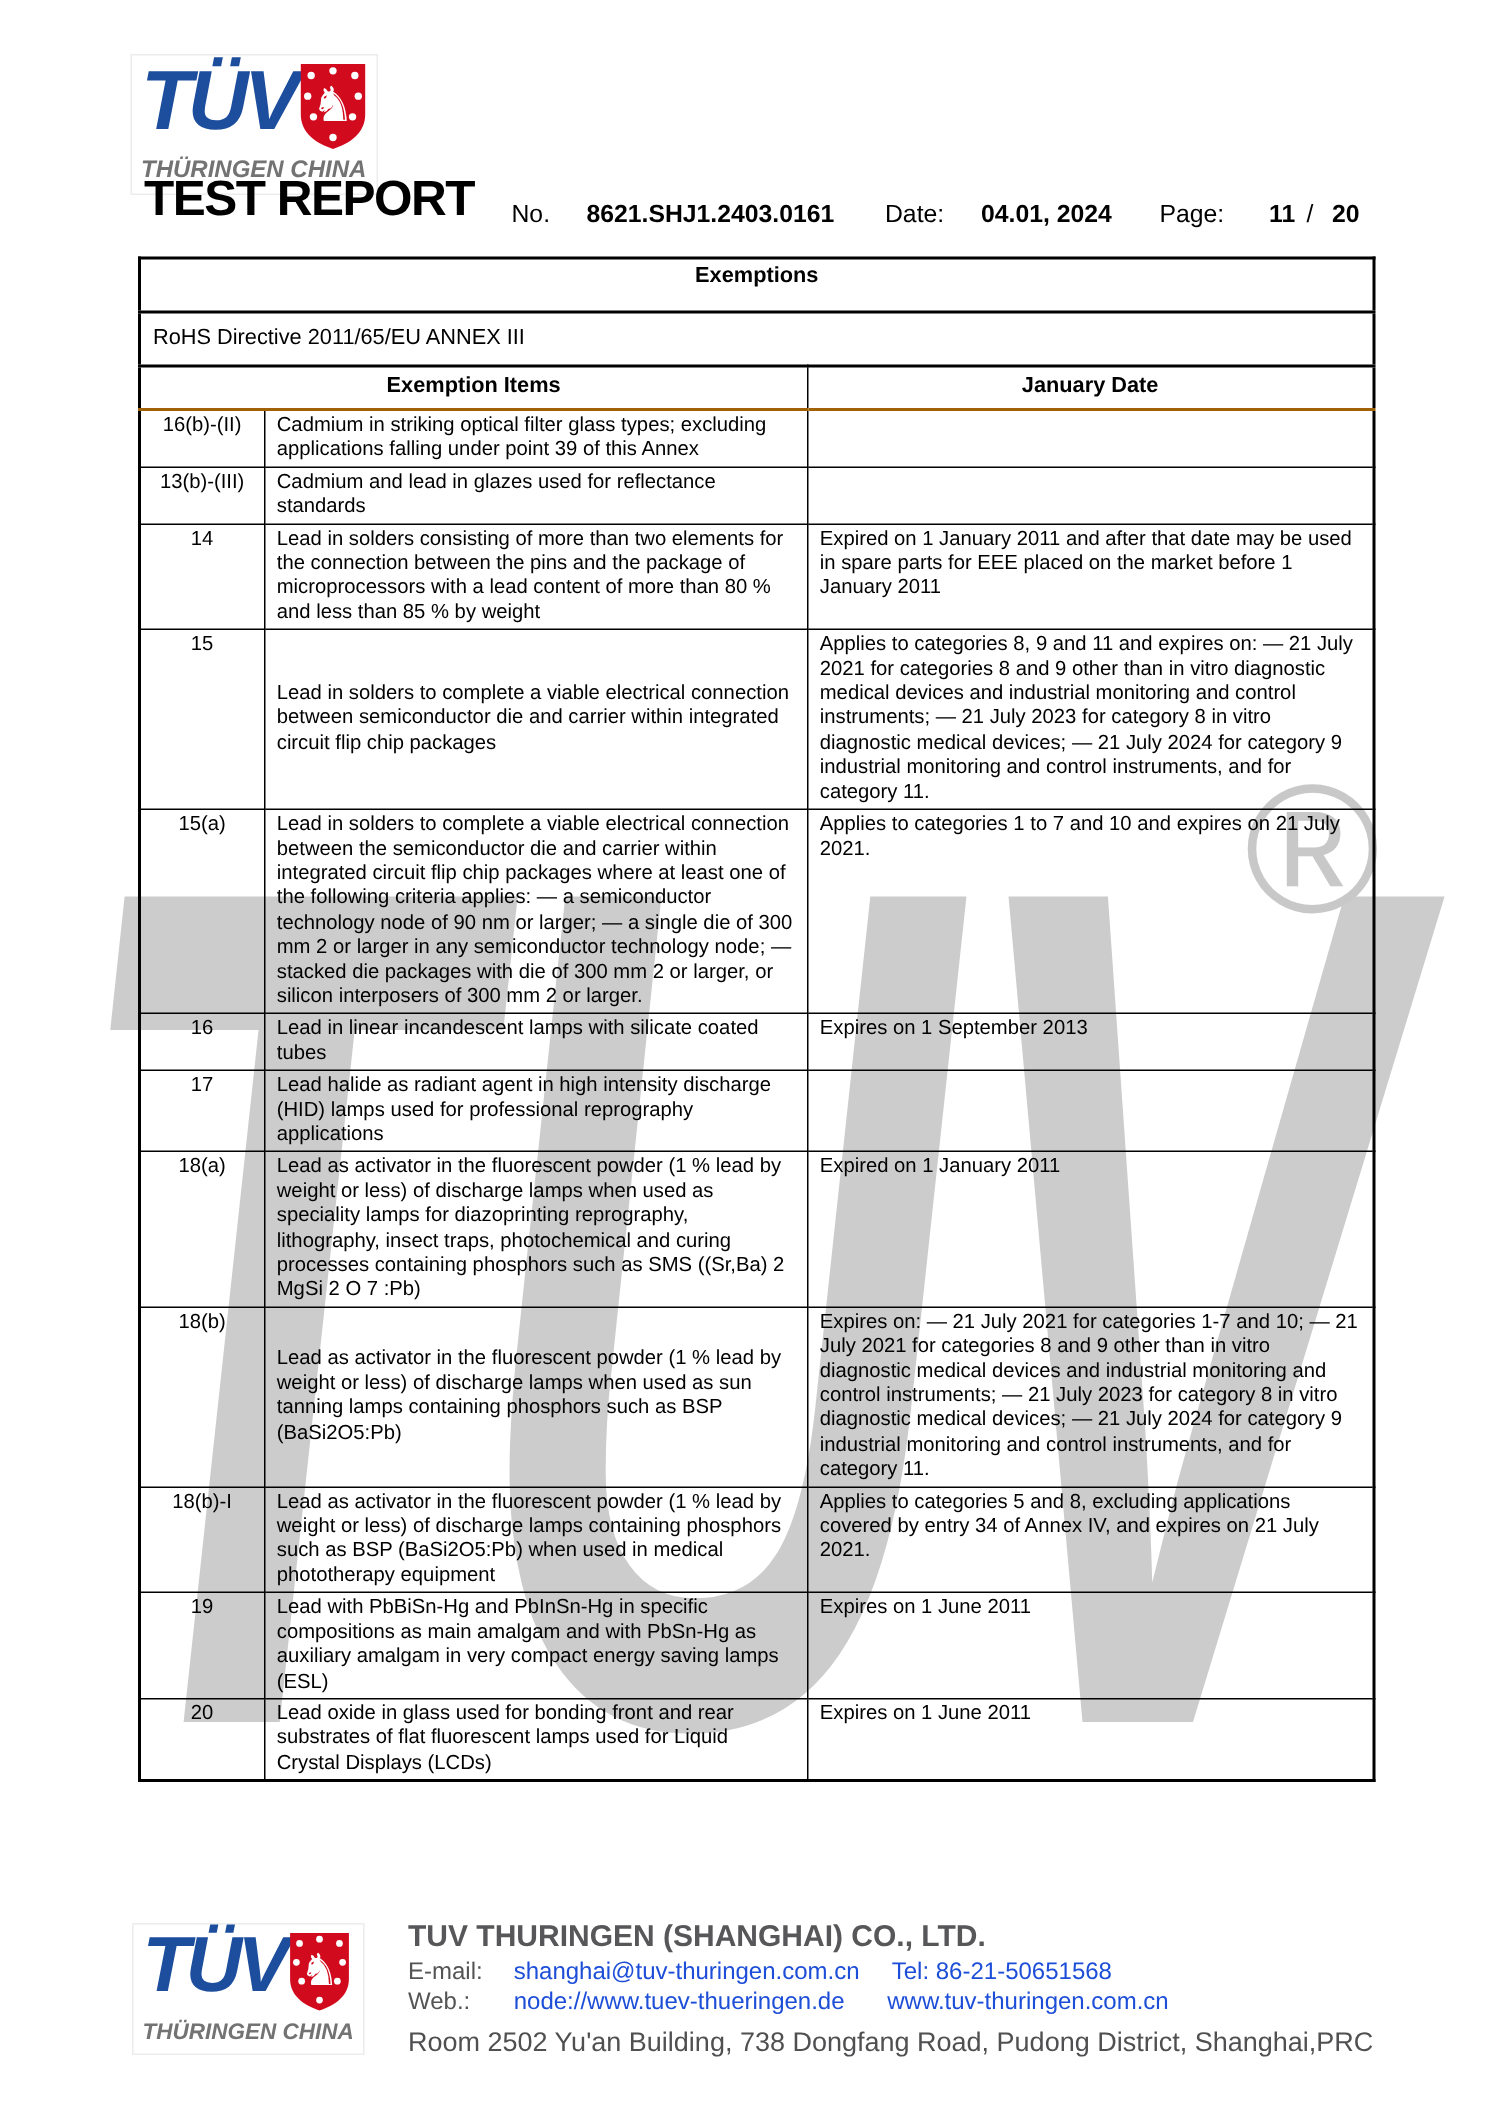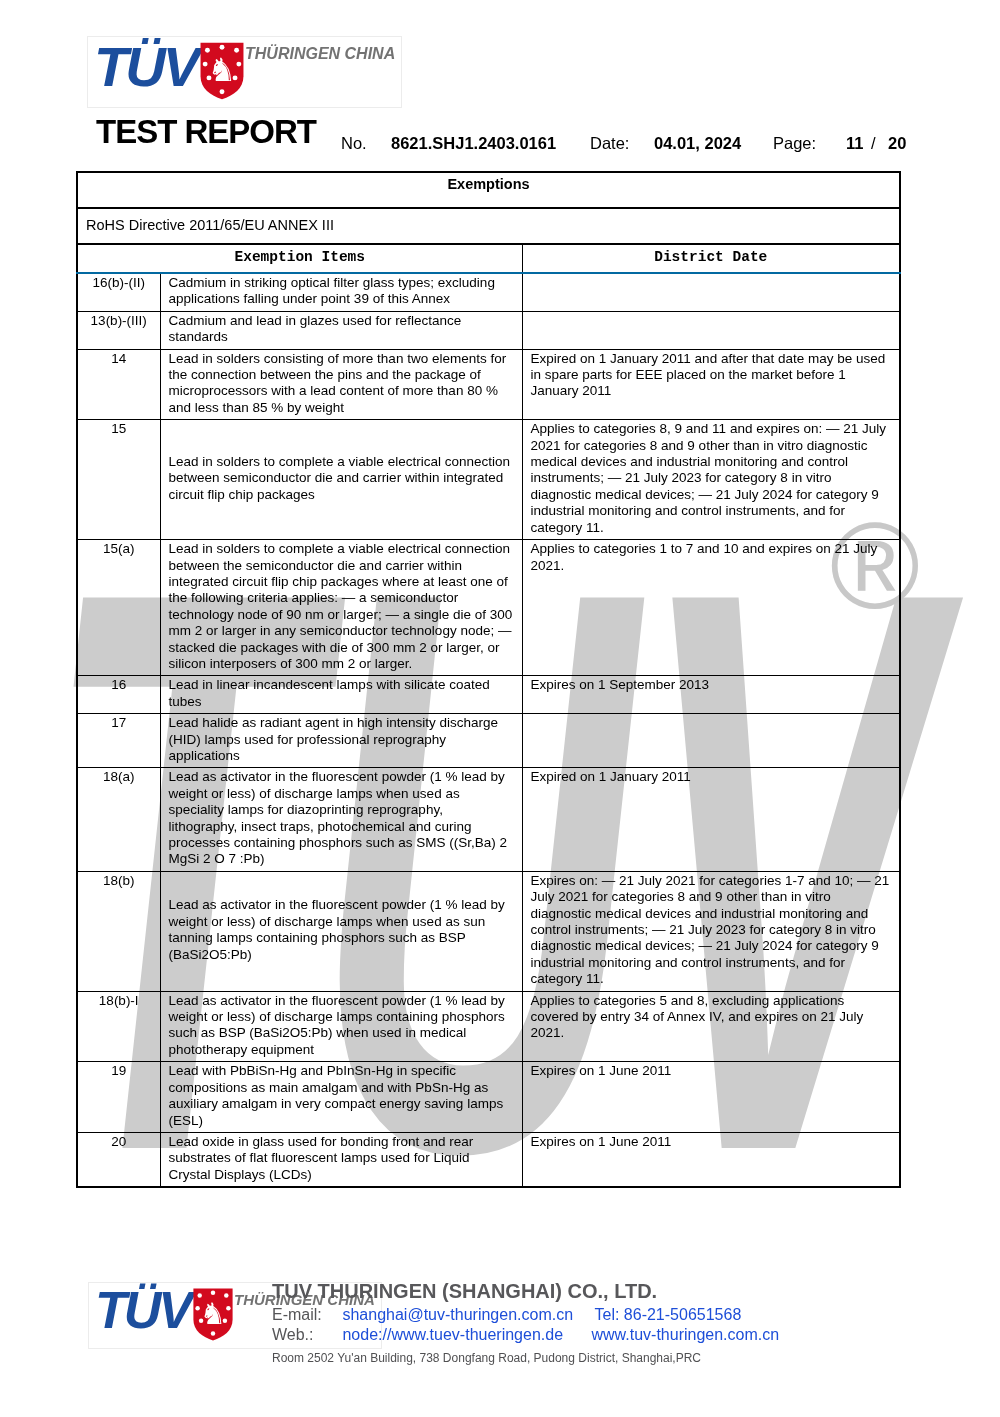--- a/index.html
+++ b/index.html
@@ -2,52 +2,52 @@
 <html><head>
 <meta charset="utf-8">
 <style>
   html,body{margin:0;padding:0;background:#fff;}
   .page{position:relative;width:1000px;height:1417px;background:#ffffff;
         font-family:"Liberation Sans",sans-serif;color:#000;overflow:hidden;}
   .watermark{position:absolute;left:0;top:0;z-index:0;}
   .layer{position:absolute;z-index:1;}
 
   
-  .logo-box{display:flex;flex-direction:row;border:1px solid #ececec;background:transparent;padding:4px 6px 6px 6px;}
+  .logo-box{display:flex;flex-direction:column;border:1px solid #ececec;background:transparent;padding:4px 6px 6px 6px;}
   .logo-row{display:flex;align-items:flex-start;}
   .tuv-letters{font-weight:bold;font-style:italic;color:#1c4e9d;letter-spacing:-3px;line-height:0.92;}
   .logo-top .tuv-letters{font-size:56px;}
   .logo-bottom .tuv-letters{font-size:52px;}
   .crest{margin-left:2px;}
   .logo-region{font-style:italic;font-weight:bold;color:#737373;white-space:nowrap;margin-top:4px;}
   .logo-top .logo-region{font-size:16px;}
   .logo-bottom .logo-region{font-size:15px;}
 
   
   .report-title{position:absolute;left:96px;top:113px;font-size:33px;font-weight:bold;letter-spacing:-1px;z-index:1;}
   .hl{position:absolute;top:134px;font-size:16.5px;z-index:1;white-space:nowrap;}
   .hl.b{font-weight:bold;}
 
   
-  .exemptions-table{position:absolute;left:76px;top:171px;width:823px;z-index:1;
+  .exemptions-table{position:absolute;left:92px;top:171px;width:823px;z-index:1;
         border-collapse:collapse;table-layout:fixed;background:transparent;
         font-size:13.5px;line-height:16.4px;}
   .exemptions-table td{border:1px solid #000;padding:1px 8px 3px 8px;vertical-align:top;overflow:hidden;}
   .exemptions-table{border:2px solid #000;}
   td.title-cell{height:28px;text-align:center;font-weight:bold;font-size:14.5px;padding-top:3px;border-bottom:2px solid #000;}
   td.subtitle-cell{height:30px;vertical-align:middle;font-size:14.5px;border-bottom:2px solid #000;}
-  td.colhead{height:23px;text-align:center;vertical-align:middle;font-weight:bold;font-size:14.5px;border-bottom:2px solid #0369a1;font-family:Liberation Mono, monospace;}
+  td.colhead{height:23px;text-align:center;vertical-align:middle;font-weight:bold;font-size:14.5px;border-bottom:2px solid #a16207;}
   td.num-cell{text-align:center;}
 
   
   .footer-company{position:absolute;left:272px;top:1280px;font-size:20px;font-weight:bold;color:#57575a;z-index:1;white-space:nowrap;}
   .footer-row{position:absolute;left:272px;font-size:16px;color:#555557;z-index:1;white-space:nowrap;}
   .footer-row .flabel{display:inline-block;width:66px;color:#555557;}
   .flink{color:#1d4ed8;text-decoration:none;}
-  .footer-address{position:absolute;left:272px;top:1351px;font-size:12px;color:#505052;z-index:1;white-space:nowrap;}
+  .footer-address{position:absolute;left:272px;top:1351px;font-size:18px;color:#505052;z-index:1;white-space:nowrap;}
 </style>
 </head>
 <body>
 
 <div class="page">
 
   <svg class="watermark" width="1000" height="1417" viewBox="0 0 1000 1417" aria-hidden="true">
     <text x="42" y="1148" font-family="Liberation Sans, sans-serif" font-size="800" font-weight="bold" font-style="italic" fill="#cccccc" textLength="890" lengthAdjust="spacingAndGlyphs">TUV</text>
     <text x="830" y="608" font-family="Liberation Sans, sans-serif" font-size="122" fill="#c8c8c8">®</text>
   </svg>
@@ -89,21 +89,21 @@
       </colgroup>
     <tbody>
       <tr>
         <td class="title-cell" colspan="3">Exemptions</td>
       </tr>
       <tr>
         <td class="subtitle-cell" colspan="3">RoHS Directive 2011/65/EU ANNEX III</td>
       </tr>
       <tr>
         <td class="colhead" colspan="2">Exemption Items</td>
-        <td class="colhead">District Date</td>
+        <td class="colhead">January Date</td>
       </tr>
     </tbody>
     <tbody>
         <tr>
           <td class="num-cell">16(b)-(II)</td>
           <td class="item-cell">Cadmium in striking optical filter glass types; excluding applications falling under point 39 of this Annex</td>
           <td class="expires-cell"></td>
         </tr>
         <tr>
           <td class="num-cell">13(b)-(III)</td>

